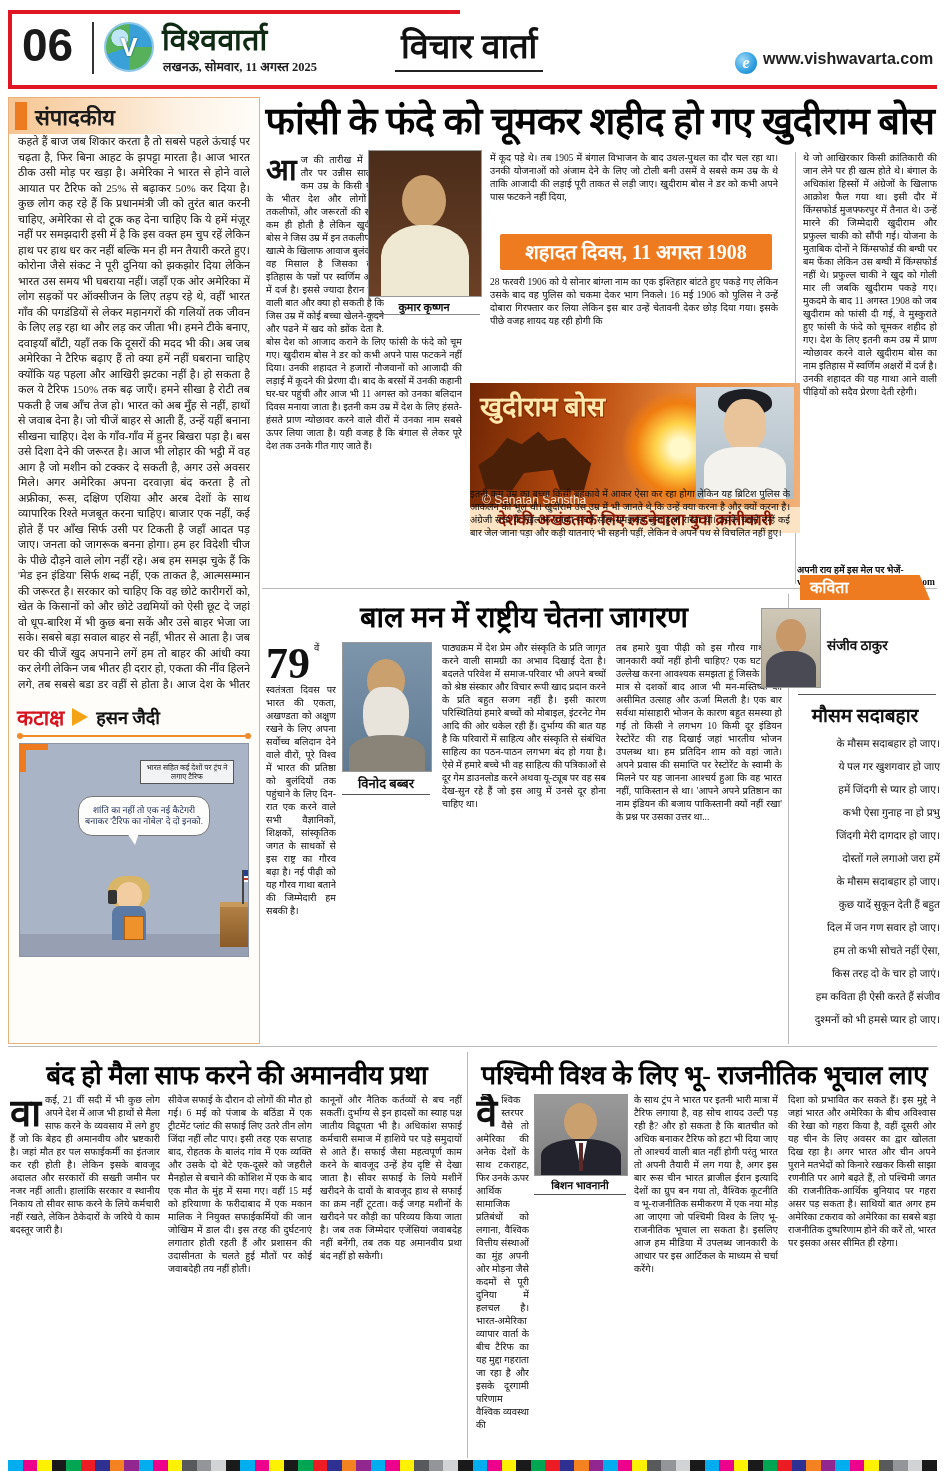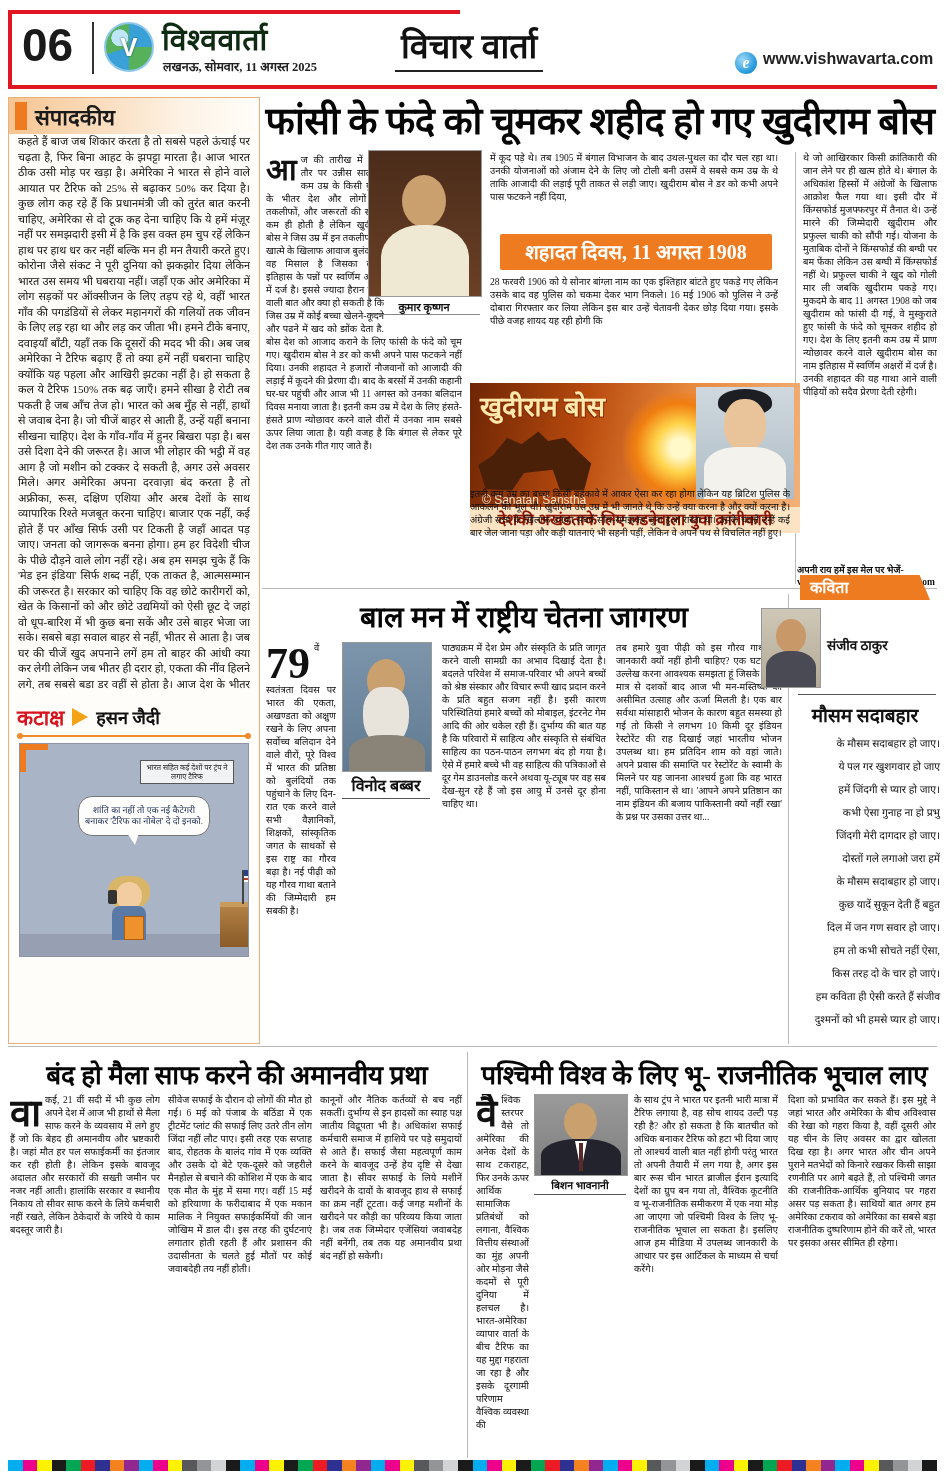--- a/index.html
+++ b/index.html
@@ -74,21 +74,21 @@
   .kg-portrait .hair{position:absolute; left:22px; top:2px; width:54px; height:26px; background:#1d1d24; border-radius:50% 50% 40% 40%;}
   .kg-portrait .shirt{position:absolute; left:8px; top:60px; width:82px; height:52px; background:#f4f2ec; border-radius:40% 40% 0 0;}
   .kg-watermark{position:absolute; left:12px; bottom:26px; font-size:12px; color:#f6e6d2; font-family:"Liberation Sans",sans-serif;}
   .kg-caption{position:absolute; left:0; right:0; bottom:0; height:26px; background:#fbe3c4; color:#8c1500; font-size:16px; font-weight:900; text-align:center; line-height:26px;}
   .dropcap{float:left; font-weight:900; line-height:0.9; margin:2px 4px 0 0; color:#111;}
   #feedback-line{font-size:9.5px; line-height:12px; font-weight:bold;}
   #feedback-line .mail{color:#111;}
 
   
   #mid-headline{font-size:29px; font-weight:900; text-align:center; color:#050505;}
-  .author-caption{font-size:16px; font-weight:bold; text-align:center; border-bottom:1px solid #555; padding:2px 0;}
+  .author-caption{font-size:13px; font-weight:bold; text-align:center; border-bottom:1px solid #555; padding:2px 0;}
 
   
   .poem-tab{background:#ef7b20; color:#fff; font-size:16px; font-weight:bold; width:120px; height:25px; line-height:25px; padding-left:10px; clip-path:polygon(0 0,92% 0,100% 100%,0 100%);}
   #poem-title{font-size:19px; font-weight:900; text-align:center;}
   .poem-line{font-size:10.5px; text-align:right; line-height:23px; white-space:nowrap;}
   .poem-author{font-size:13.5px; font-weight:bold;}
 
   
   .btm-headline{font-size:26px; font-weight:900; text-align:center; color:#050505; white-space:nowrap;}
   .col{position:absolute;}

